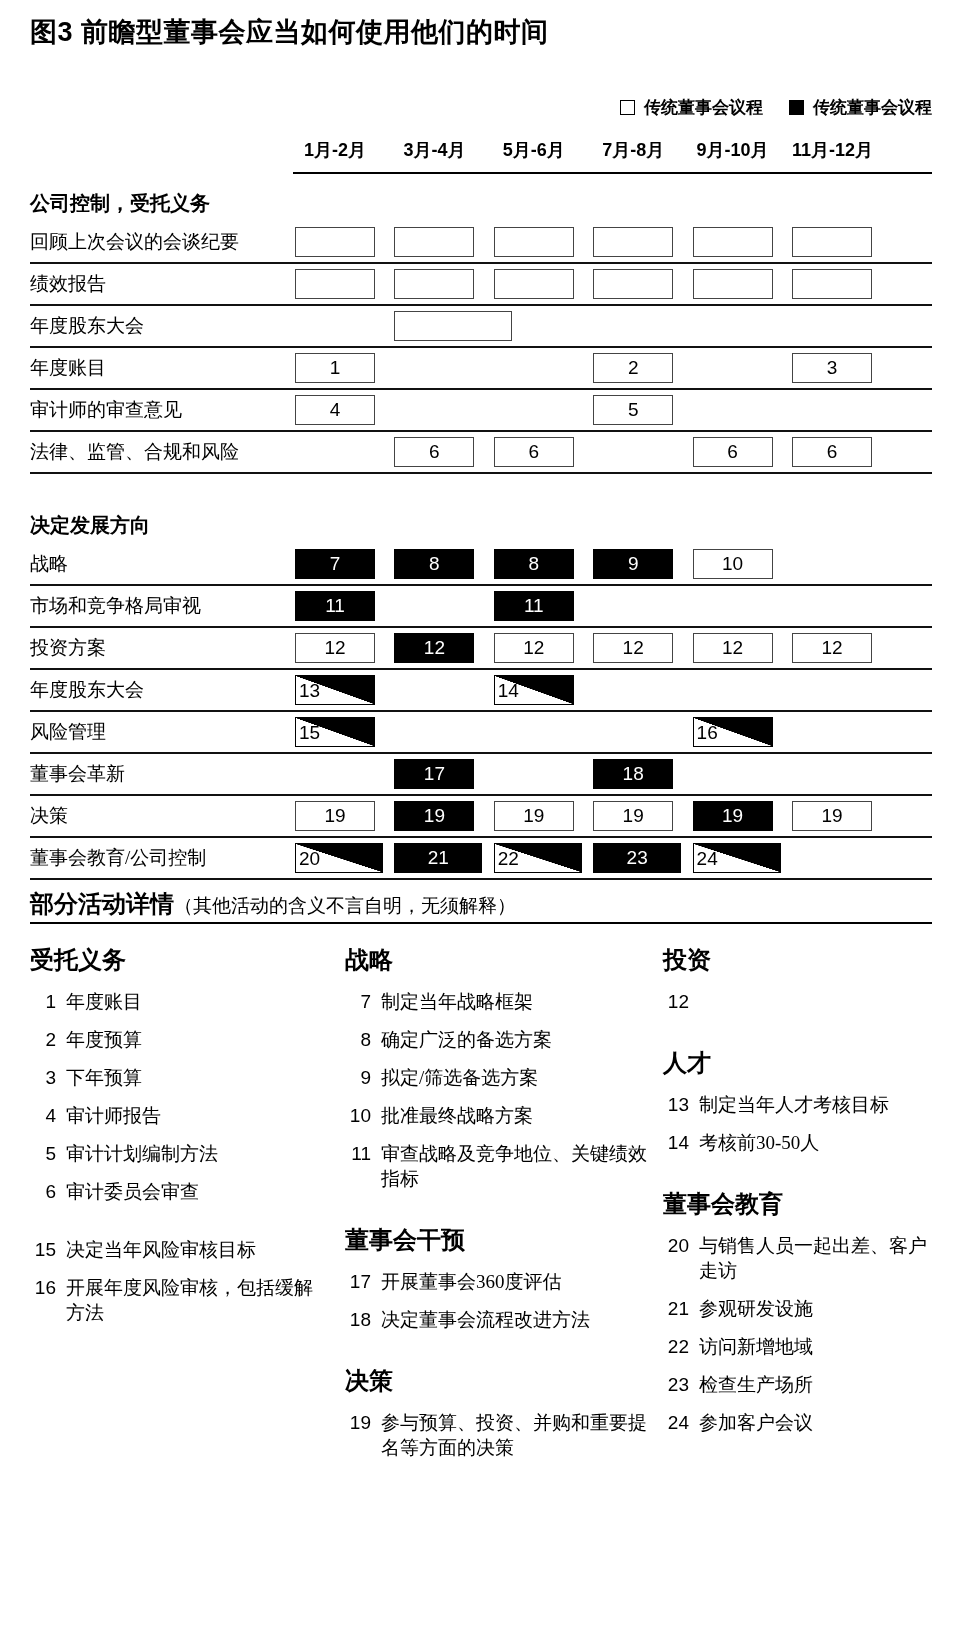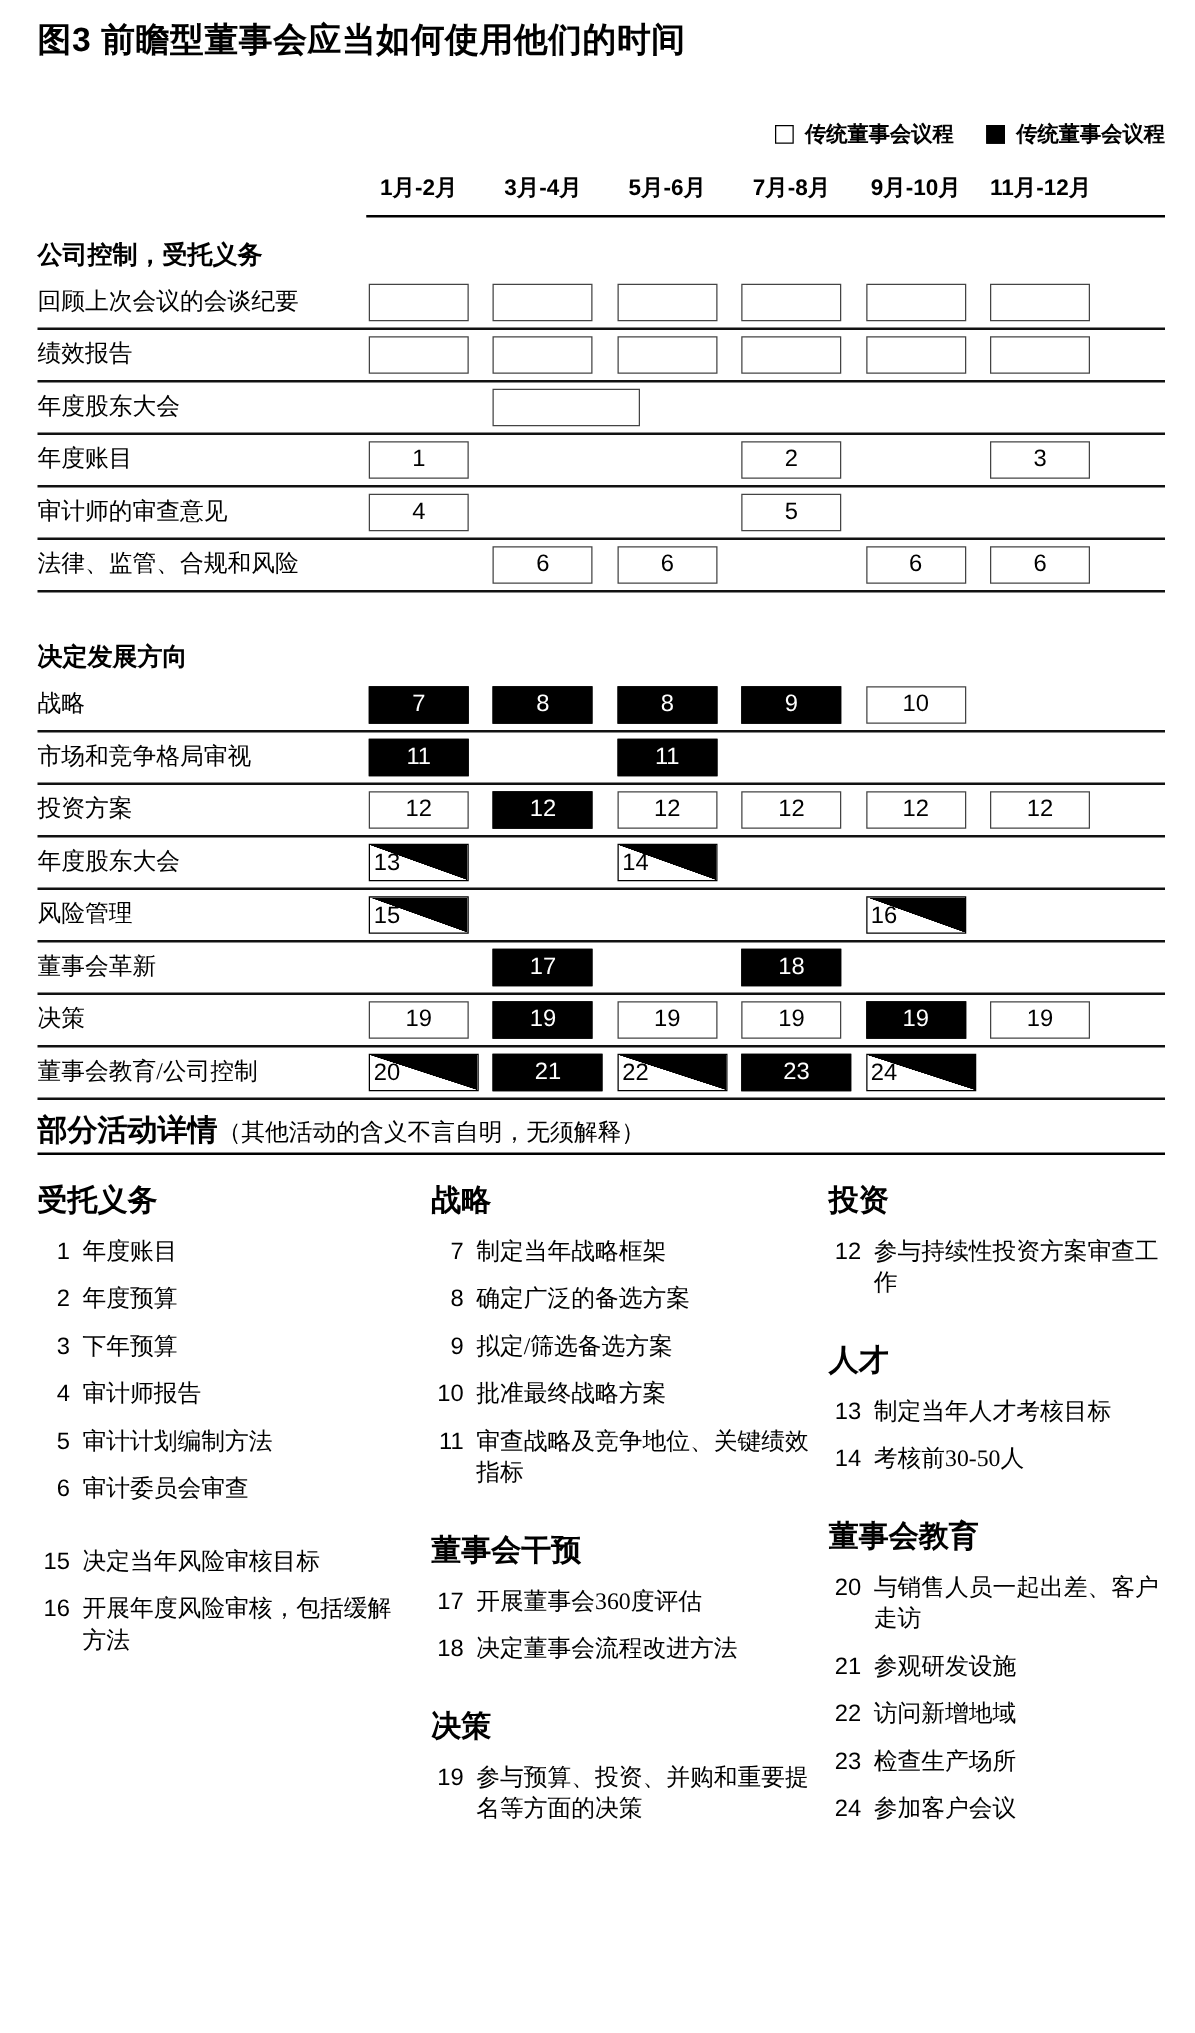--- a/index.html
+++ b/index.html
@@ -307,21 +307,20 @@
       <div class="det-group-head">决策</div>
       <div class="det-item">
         <span class="n">19</span>
         <span class="t">参与预算、投资、并购和重要提名等方面的决策</span>
       </div>
     </div>
   <div class="det-col" id="detcol2" style="left: 663px; width: 270px; top: 944px;">
       <div class="det-group-head">投资</div>
       <div class="det-item">
         <span class="n">12</span>
-        <span class="t">参与持续性投资方案审查工作</span>
       </div>
       <div class="gap"></div>
       <div class="det-group-head">人才</div>
       <div class="det-item">
         <span class="n">13</span>
         <span class="t">制定当年人才考核目标</span>
       </div>
       <div class="det-item">
         <span class="n">14</span>
         <span class="t">考核前30-50人</span>

